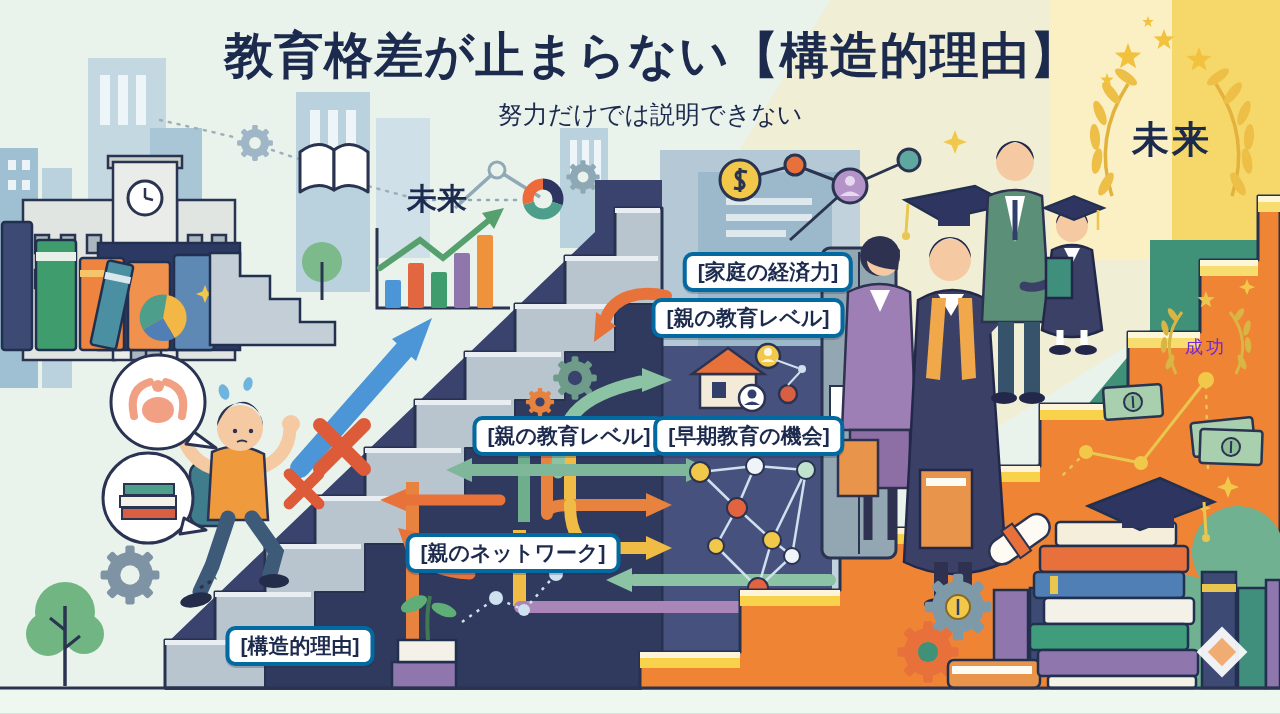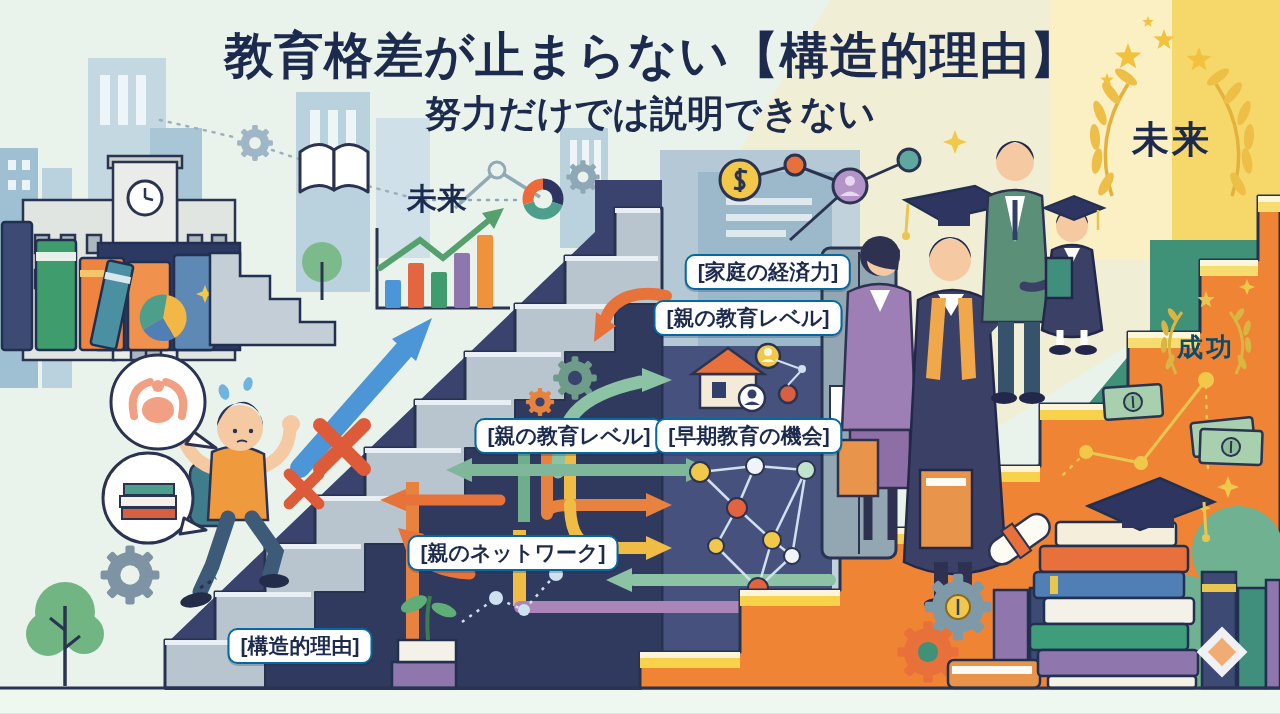--- a/index.html
+++ b/index.html
@@ -1,24 +1,24 @@
 <!DOCTYPE html>
 <html><head>
 <meta charset="utf-8">
 <style>
   html,body{margin:0;padding:0;background:#d8e4dc;font-family:"Liberation Sans",sans-serif;}
   .stage{position:relative;width:1280px;height:713px;overflow:hidden;background:#e9f3ec;}
   svg.art{position:absolute;left:0;top:0;width:1280px;height:714px;}
   .ov{position:absolute;transform:translate(-50%,-50%);white-space:nowrap;color:#1c2a4d;font-weight:800;}
-  .jp-label{background:#ffffff;border:2px solid #0369a1;border-radius:10px;padding:2px 11px;font-size:21px;box-shadow:0 2px 0 rgba(30,40,70,.25);}
+  .jp-label{background:#ffffff;border:4px solid #0369a1;border-radius:10px;padding:2px 11px;font-size:21px;box-shadow:0 2px 0 rgba(30,40,70,.25);}
   .big-title{font-size:49px;font-weight:900;letter-spacing:1px;}
-  .subtitle{font-size:37px;font-weight:700;}
+  .subtitle{font-size:25px;font-weight:400;}
   .future-sm{font-size:30px;font-weight:900;}
   .future-lg{font-size:37px;font-weight:900;letter-spacing:3px;}
-  .success{font-size:26px;color:#0c4a6e;font-weight:700;letter-spacing:3px;}
+  .success{font-size:18px;color:#6d28d9;font-weight:400;letter-spacing:3px;}
 </style>
 </head>
 <body>
 
 <div class="stage">
 <svg class="art" viewBox="0 0 1280 714">
 
   <rect x="0" y="0" width="1280" height="714" fill="#e9f3ec"></rect>
   <polygon points="830,0 1280,0 1280,250 540,714 400,714" fill="#f7ecc0" opacity="0.5"></polygon>
   <rect x="1050" y="0" width="125" height="260" fill="#fbf0c4"></rect>

